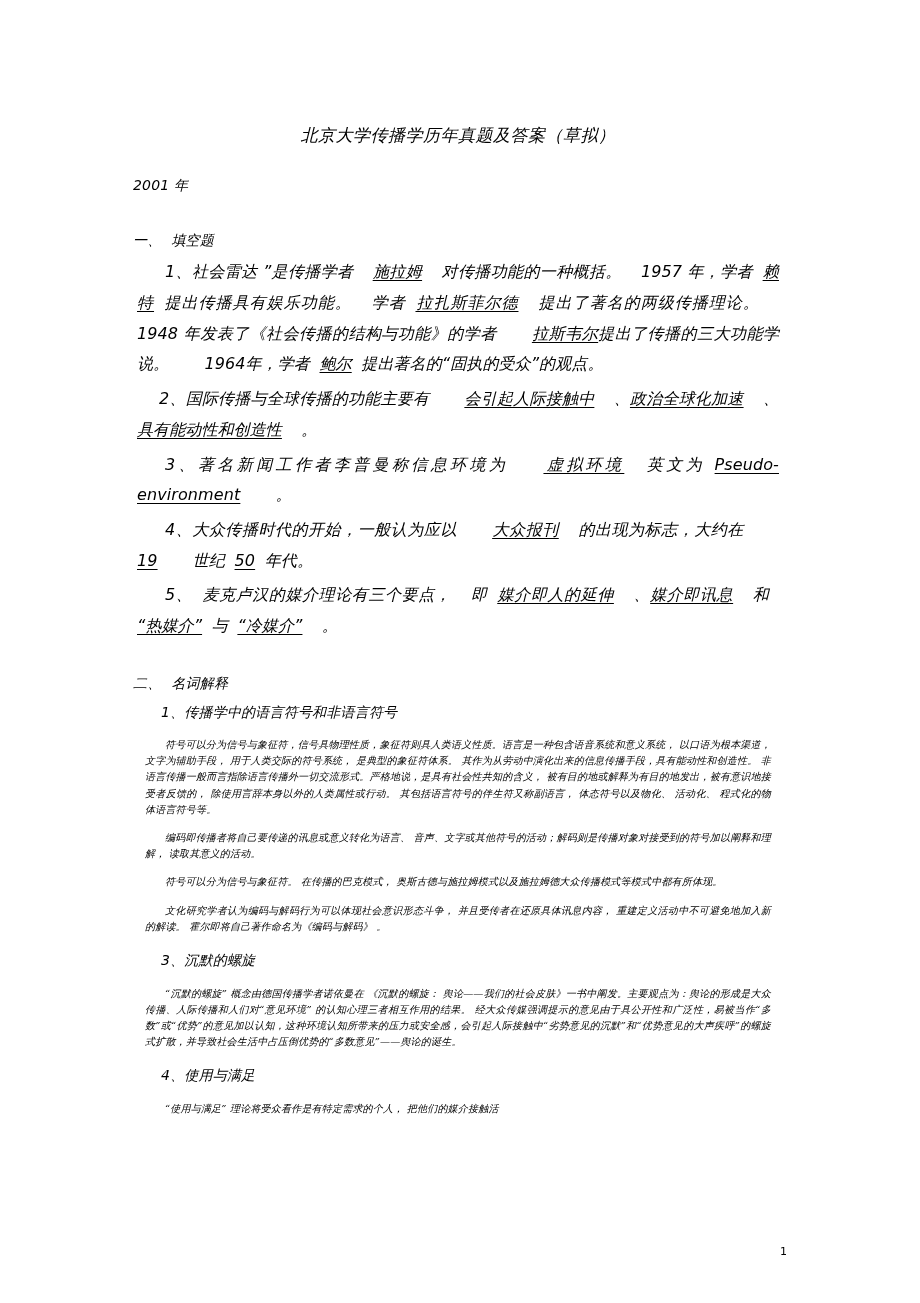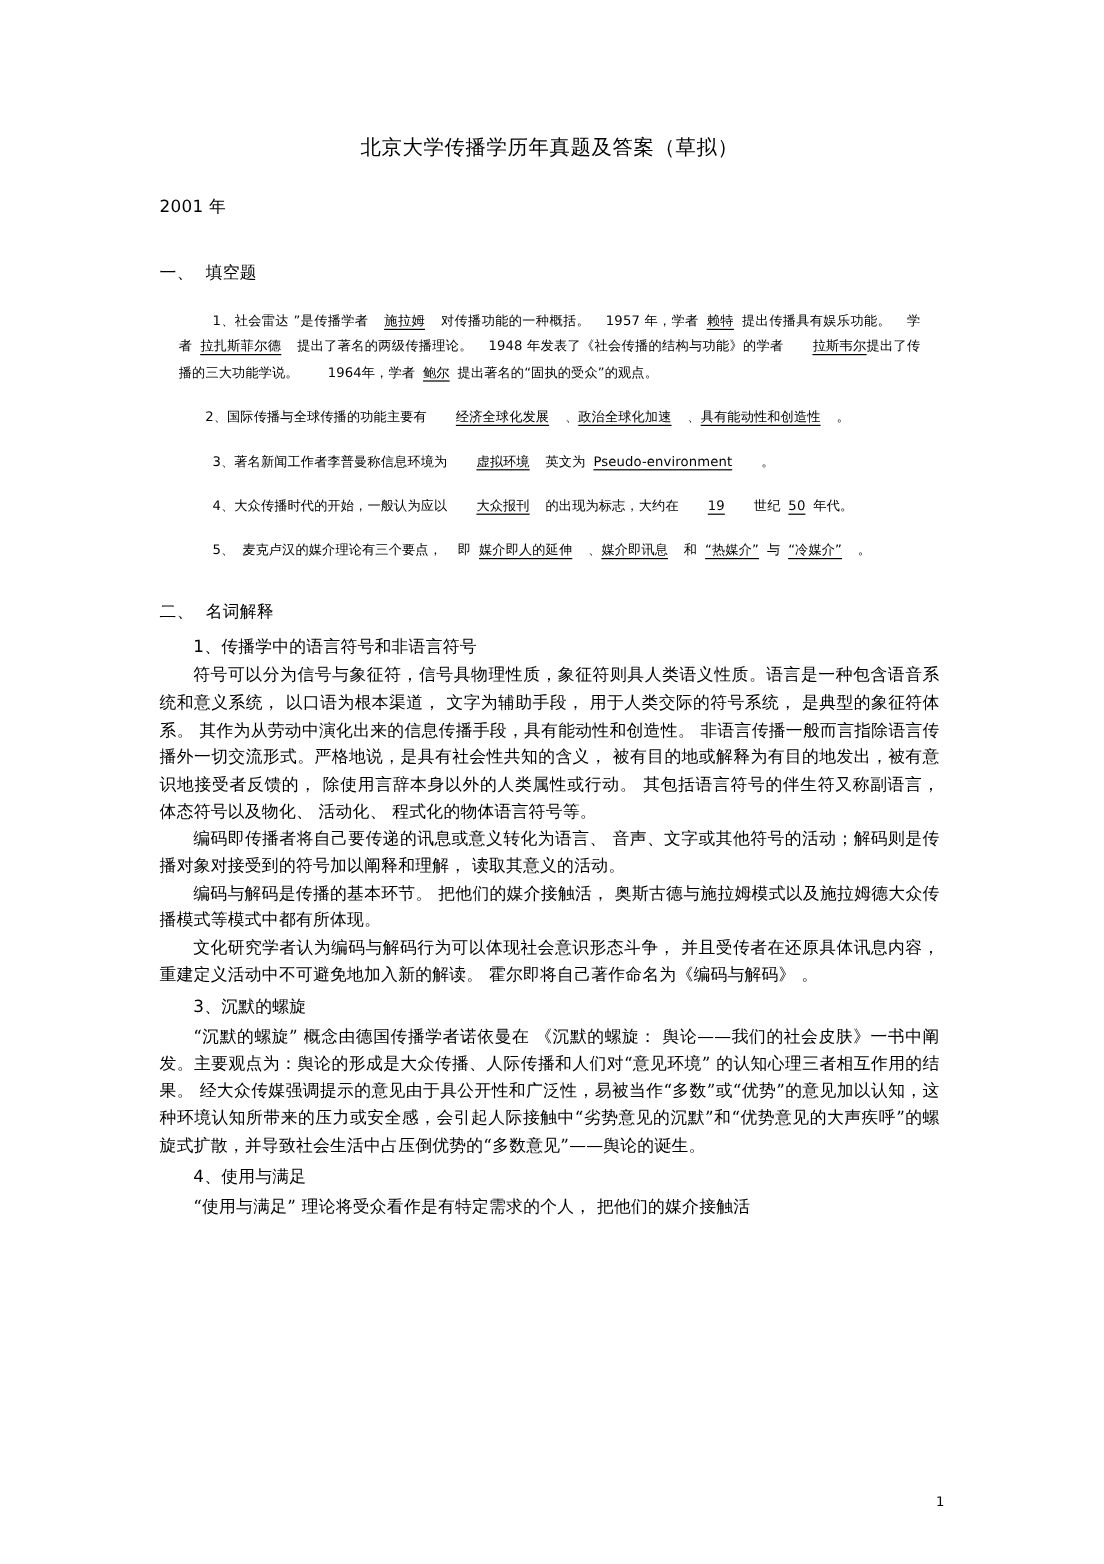--- a/index.html
+++ b/index.html
@@ -18,22 +18,23 @@
   .page {
     position: relative;
     width: 920px;
     height: 1303px;
     box-sizing: border-box;
     padding: 0;
   }
   .content {
     position: absolute;
     left: 133px;
-    top: 112px;
+    top: 124px;
     width: 650px;
+    font-style: italic;
   }
   .doc-title {
     text-align: center;
     font-size: 17px;
     font-family: "DejaVu Serif", "Liberation Serif", serif;
     letter-spacing: 0.5px;
     margin: 0 0 26px 0;
     line-height: 1.3;
     white-space: nowrap;
   }
@@ -48,46 +49,46 @@
   .year { margin-bottom: 1px; }
   .sec-head { margin-bottom: 1px; margin-top: 28px; }
   .sec-head .sec-num { margin-right: 10px; }
   .item-head {
     padding-left: 28px;
     margin-top: 2px;
     margin-bottom: 0px;
   }
   
   .fib {
-    font-size: 11px;
+    font-size: 16px;
     font-family: "DejaVu Sans", "Liberation Sans", sans-serif;
     line-height: 1.92;
-    margin: 16px;
+    margin: 4px;
     text-align: justify;
     text-justify: inter-character;
     text-indent: 28px;
     letter-spacing: 0.1px;
   }
   .fib.q2 { text-indent: 22px; }
   .blank {
     text-decoration: underline;
     text-underline-offset: 3px;
   }
   .gap { display: inline-block; width: 1.2em; }
   .gap-sm { display: inline-block; width: 0.6em; }
   .gap-lg { display: inline-block; width: 2.2em; }
   .latin {
     font-family: "DejaVu Sans", "Liberation Sans", sans-serif;
   }
   
   .para {
-    font-size: 14px;
+    font-size: 10px;
     font-family: "DejaVu Serif", "Liberation Serif", serif;
     line-height: 1.62;
-    margin: 0;
+    margin: 12px;
     text-align: justify;
     text-justify: inter-character;
     text-indent: 2em;
     letter-spacing: 0.2px;
   }
   .page-number {
     position: absolute;
     right: 133px;
     bottom: 45px;
     font-size: 11px;
@@ -101,35 +102,35 @@
   <div class="content">
 
     <div class="doc-title">北京大学传播学历年真题及答案（草拟）</div>
 
     <p class="small year">2001 年</p>
 
     <p class="small sec-head"><span class="sec-num">一、</span><span>填空题</span></p>
 
     <p class="fib"><span>1、</span><span>社会雷达 ”是传播学者</span><span class="gap"></span><span class="blank">施拉姆</span><span class="gap"></span><span>对传播功能的一种概括。</span><span class="gap"></span><span class="latin">1957</span>&nbsp;<span>年，学者</span><span class="gap-sm"></span><span class="blank">赖特</span><span class="gap-sm"></span><span>提出传播具有娱乐功能。</span><span class="gap"></span><span>学者</span><span class="gap-sm"></span><span class="blank">拉扎斯菲尔德</span><span class="gap"></span><span>提出了著名的两级传播理论。</span><span class="gap"></span><span class="latin">1948</span>&nbsp;<span>年发表了《社会传播的结构与功能》的学者</span><span class="gap-lg"></span><span class="blank">拉斯韦尔</span><span>提出了传播的三大功能学说。</span><span class="gap-lg"></span><span class="latin">1964</span><span>年，学者</span><span class="gap-sm"></span><span class="blank">鲍尔</span><span class="gap-sm"></span><span>提出著名的“固执的受众”的观点。</span></p>
 
-    <p class="fib q2"><span>2、</span><span>国际传播与全球传播的功能主要有</span><span class="gap-lg"></span><span class="blank">经济全球化发展</span><span class="gap"></span><span>、</span><span class="blank">政治全球化加速</span><span class="gap"></span><span>、</span><span class="blank">具有能动性和创造性</span><span class="gap"></span><span>。</span></p>
+    <p class="fib q2"><span>2、</span><span>国际传播与全球传播的功能主要有</span><span class="gap-lg"></span><span class="blank">会引起人际接触中</span><span class="gap"></span><span>、</span><span class="blank">政治全球化加速</span><span class="gap"></span><span>、</span><span class="blank">具有能动性和创造性</span><span class="gap"></span><span>。</span></p>
 
     <p class="fib"><span>3、</span><span>著名新闻工作者李普曼称信息环境为</span><span class="gap-lg"></span><span class="blank">虚拟环境</span><span class="gap"></span><span>英文为</span><span class="gap-sm"></span><span class="blank latin">Pseudo-environment</span><span class="gap-lg"></span><span>。</span></p>
 
     <p class="fib"><span>4、</span><span>大众传播时代的开始，一般认为应以</span><span class="gap-lg"></span><span class="blank">大众报刊</span><span class="gap"></span><span>的出现为标志，大约在</span><span class="gap-lg"></span><span class="blank latin">19</span><span class="gap-lg"></span><span>世纪</span><span class="gap-sm"></span><span class="blank latin">50</span><span class="gap-sm"></span><span>年代。</span></p>
 
     <p class="fib"><span>5、</span><span class="gap-sm"></span><span>麦克卢汉的媒介理论有三个要点，</span><span class="gap"></span><span>即</span><span class="gap-sm"></span><span class="blank">媒介即人的延伸</span><span class="gap"></span><span>、</span><span class="blank">媒介即讯息</span><span class="gap"></span><span>和</span><span class="gap-sm"></span><span class="blank">“热媒介”</span><span class="gap-sm"></span><span>与</span><span class="gap-sm"></span><span class="blank">“冷媒介”</span><span class="gap"></span><span>。</span></p>
 
     <p class="small sec-head"><span class="sec-num">二、</span><span>名词解释</span></p>
 
     <p class="small item-head">1、传播学中的语言符号和非语言符号</p>
     <p class="para">符号可以分为信号与象征符，信号具物理性质，象征符则具人类语义性质。语言是一种包含语音系统和意义系统， 以口语为根本渠道， 文字为辅助手段， 用于人类交际的符号系统， 是典型的象征符体系。 其作为从劳动中演化出来的信息传播手段，具有能动性和创造性。 非语言传播一般而言指除语言传播外一切交流形式。严格地说，是具有社会性共知的含义， 被有目的地或解释为有目的地发出，被有意识地接受者反馈的， 除使用言辞本身以外的人类属性或行动。 其包括语言符号的伴生符又称副语言， 体态符号以及物化、 活动化、 程式化的物体语言符号等。</p>
 
     <p class="para">编码即传播者将自己要传递的讯息或意义转化为语言、 音声、文字或其他符号的活动；解码则是传播对象对接受到的符号加以阐释和理解， 读取其意义的活动。</p>
-    <p class="para">编码与解码是传播的基本环节。 把他们的媒介接触活， 奥斯古德与施拉姆模式以及施拉姆德大众传播模式等模式中都有所体现。</p>
+    <p class="para">符号可以分为信号与象征符。 在传播的巴克模式， 奥斯古德与施拉姆模式以及施拉姆德大众传播模式等模式中都有所体现。</p>
     <p class="para">文化研究学者认为编码与解码行为可以体现社会意识形态斗争， 并且受传者在还原具体讯息内容， 重建定义活动中不可避免地加入新的解读。 霍尔即将自己著作命名为《编码与解码》 。</p>
 
     <p class="small item-head">3、沉默的螺旋</p>
     <p class="para">“沉默的螺旋” 概念由德国传播学者诺依曼在 《沉默的螺旋： 舆论——我们的社会皮肤》一书中阐发。主要观点为：舆论的形成是大众传播、人际传播和人们对“意见环境” 的认知心理三者相互作用的结果。 经大众传媒强调提示的意见由于具公开性和广泛性，易被当作“多数”或“优势”的意见加以认知，这种环境认知所带来的压力或安全感，会引起人际接触中“劣势意见的沉默”和“优势意见的大声疾呼”的螺旋式扩散，并导致社会生活中占压倒优势的“多数意见”——舆论的诞生。</p>
 
     <p class="small item-head">4、使用与满足</p>
     <p class="para">“使用与满足” 理论将受众看作是有特定需求的个人， 把他们的媒介接触活</p>
 
   </div>
 

